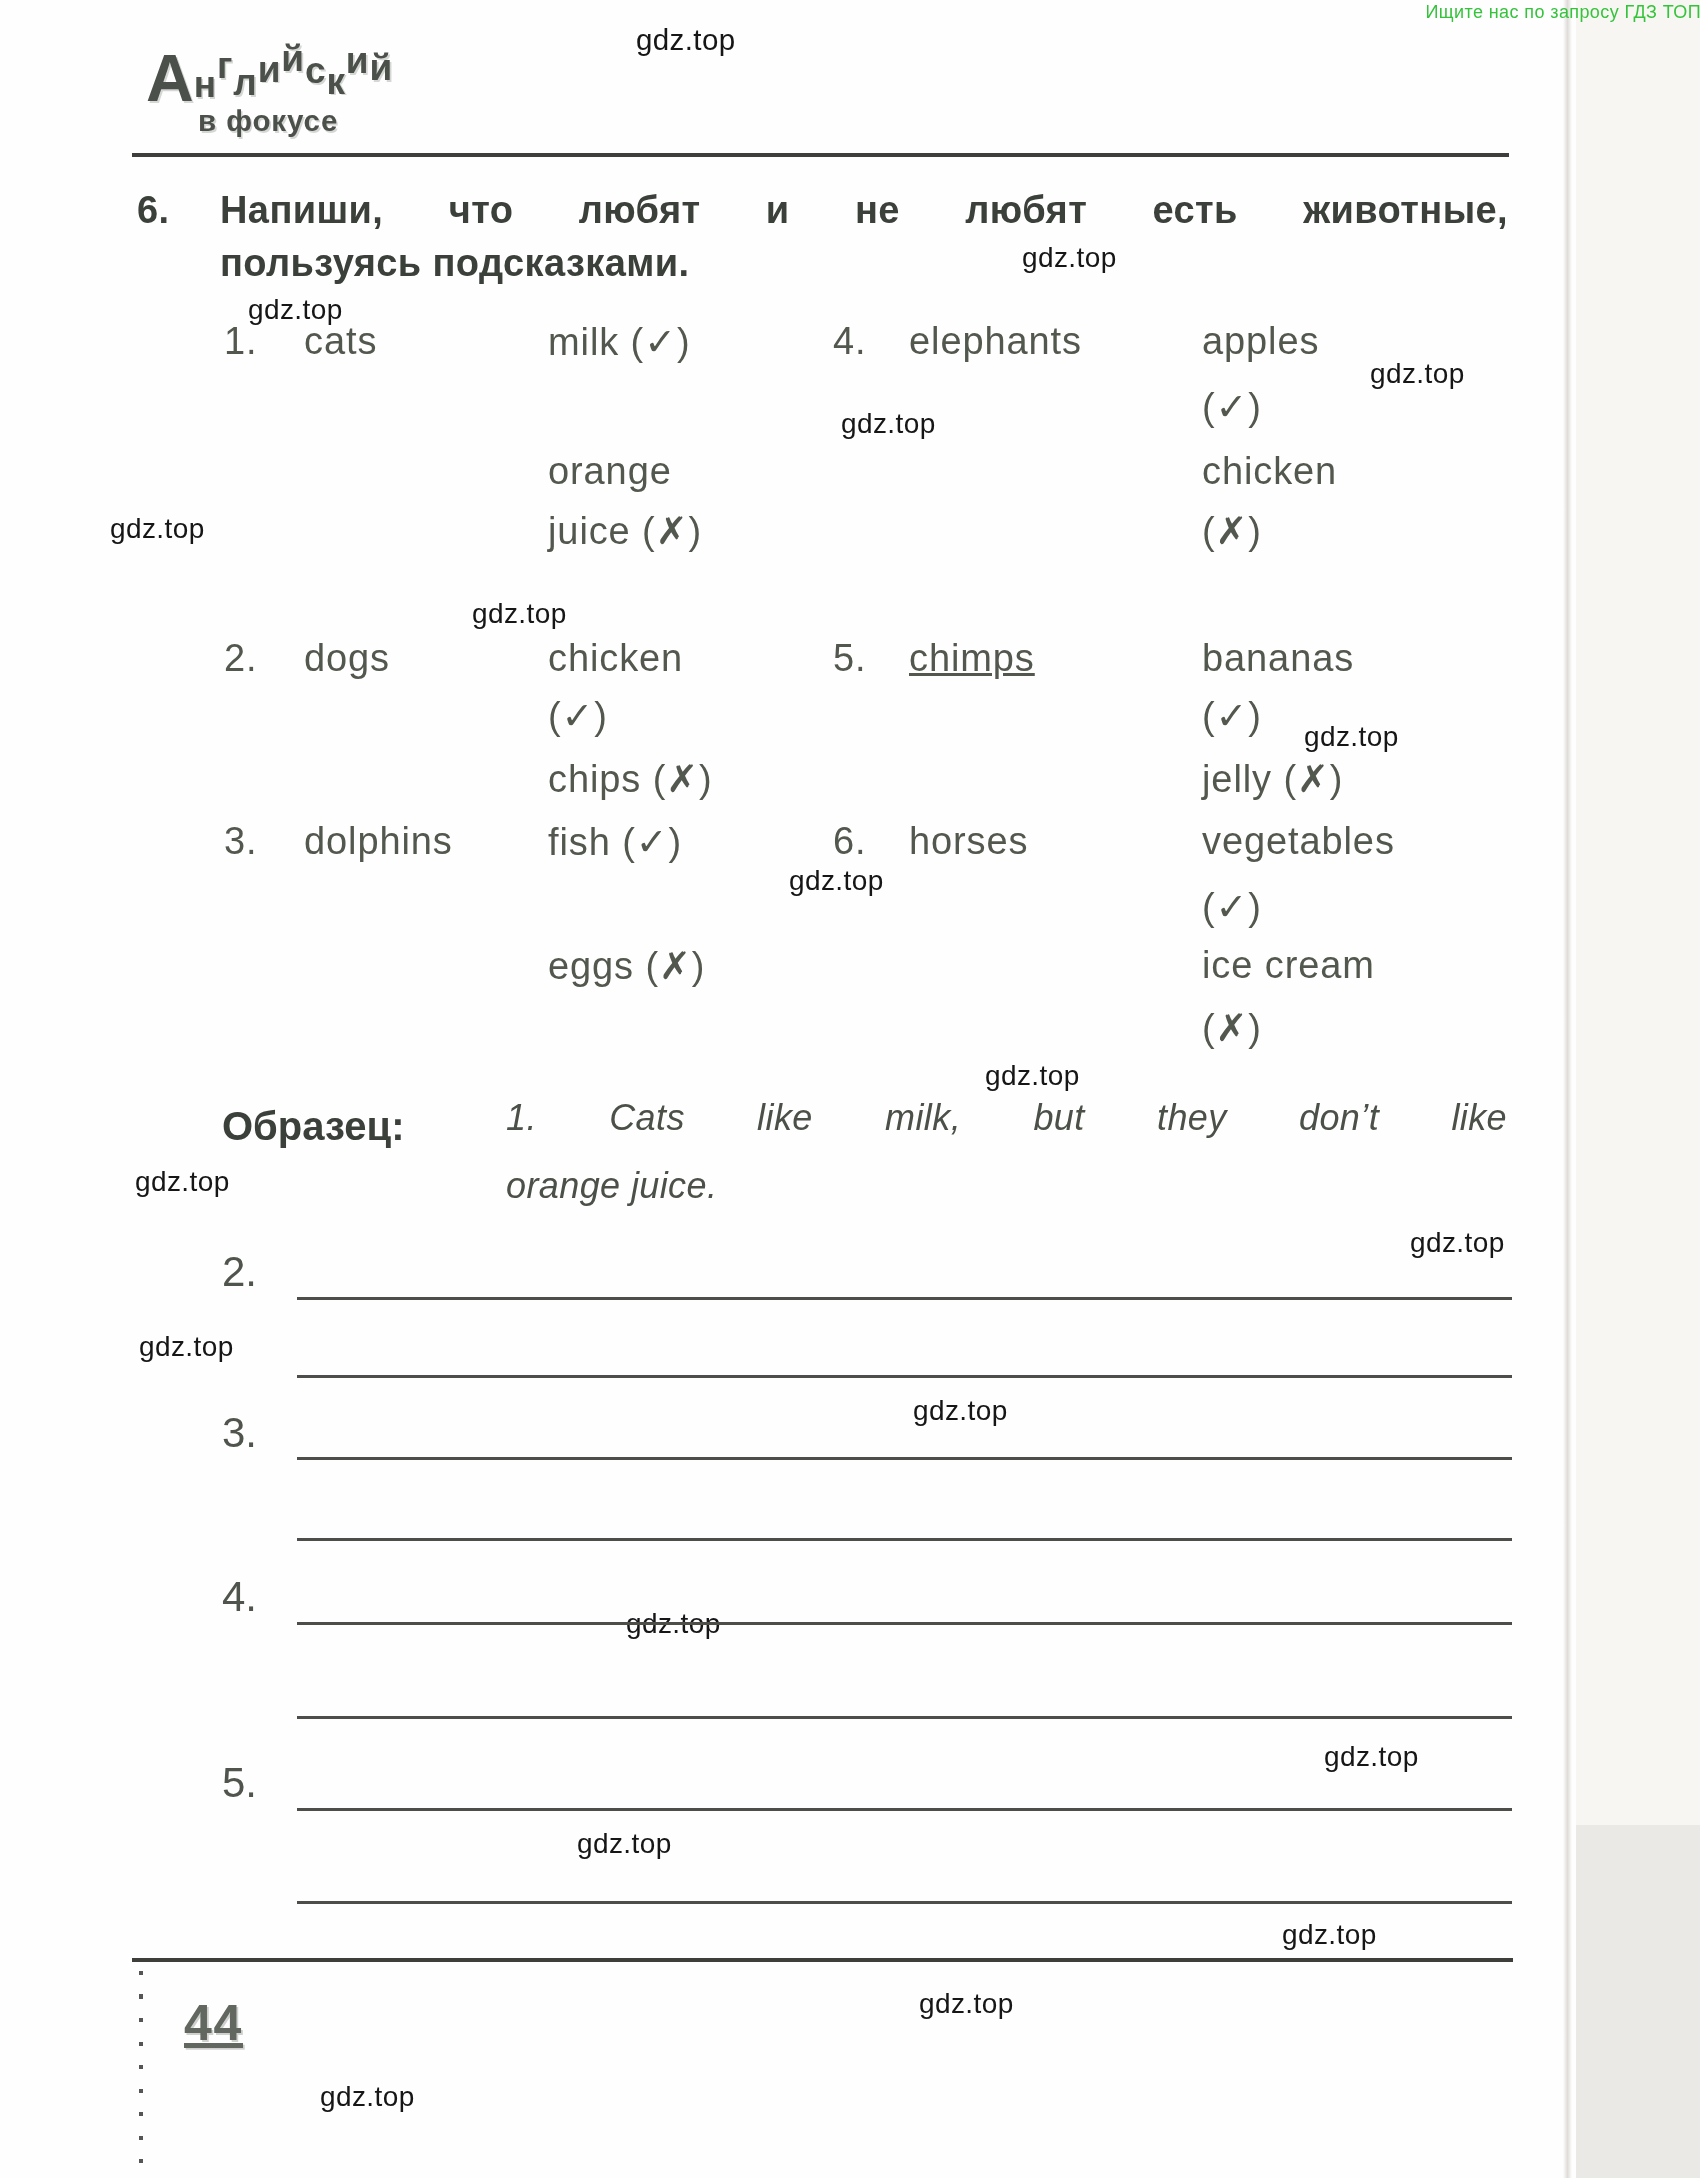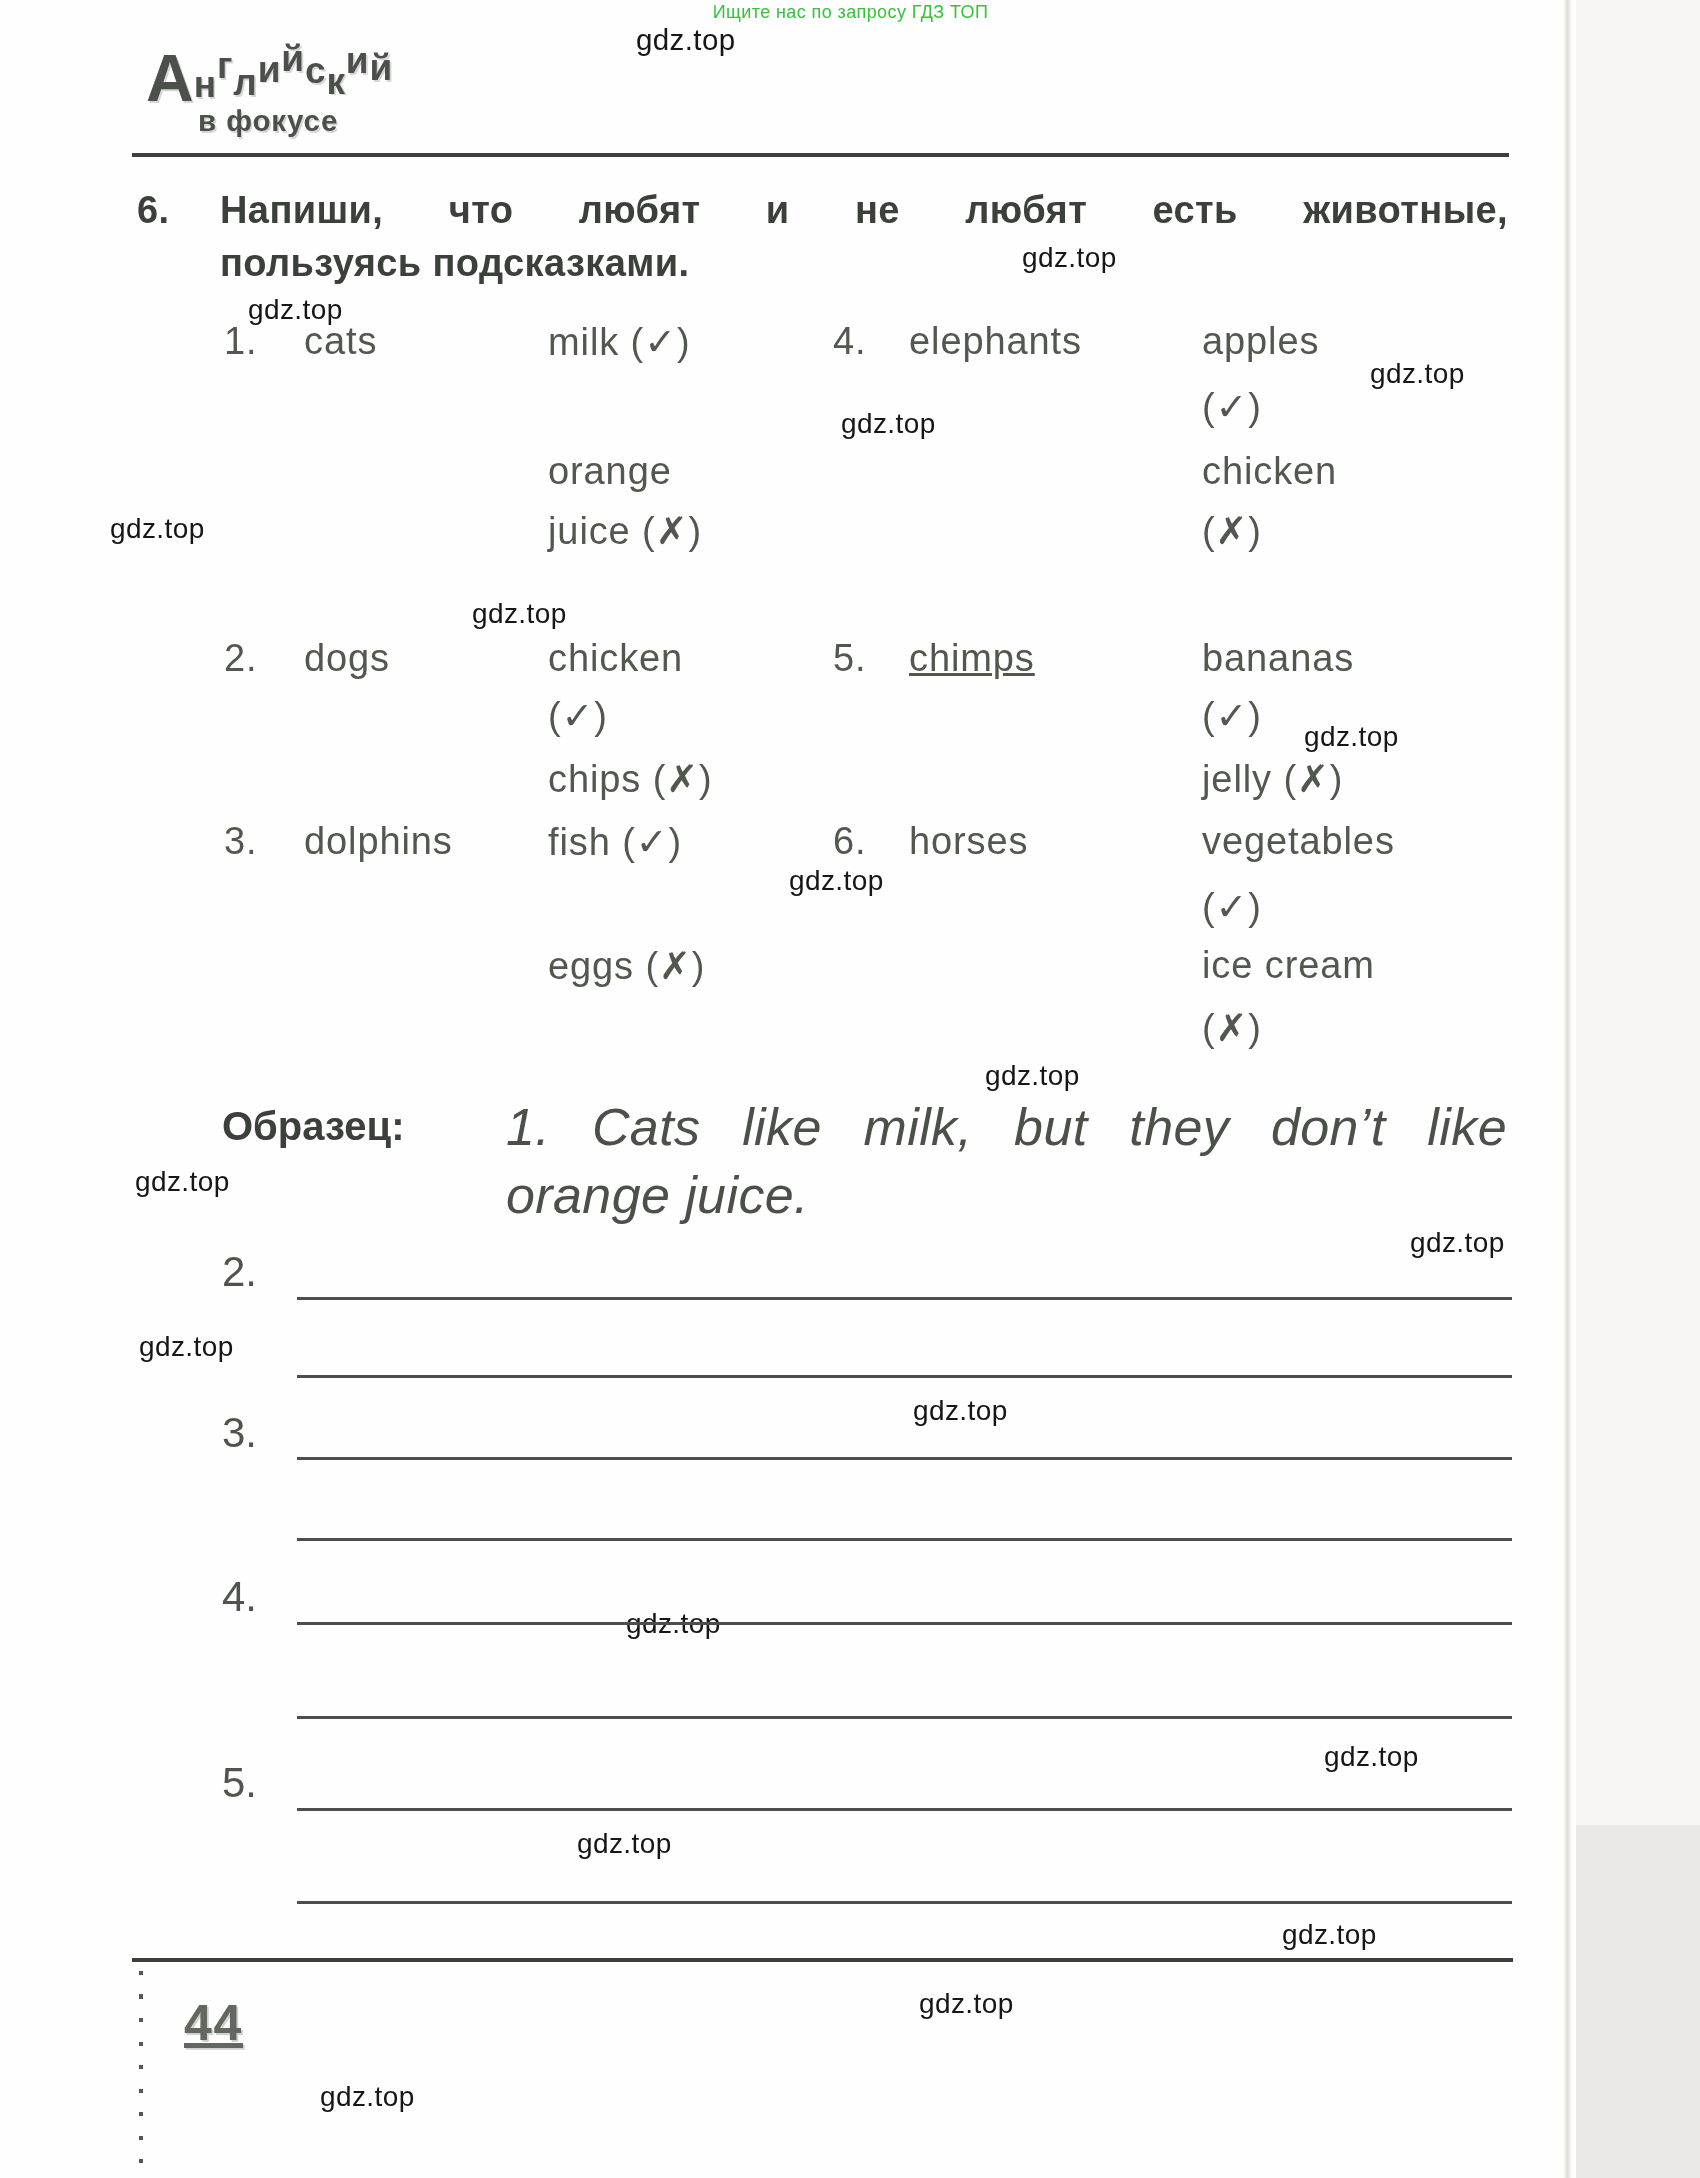--- a/index.html
+++ b/index.html
@@ -9,38 +9,38 @@
     font-family:"Liberation Sans","DejaVu Sans",sans-serif;
     color:#3c413c;
   }
   .abs{position:absolute;white-space:nowrap;}
   
   .edge-line{position:absolute;left:1563px;top:0;width:8.7px;height:2179px;
     background:linear-gradient(to right,rgba(190,185,178,0),rgba(186,180,172,.45),rgba(190,185,178,0));}
   .right-strip{position:absolute;left:1576px;top:0;width:124px;height:2179px;background:#f8f6f3;}
   .br-corner{position:absolute;left:1576px;top:1825px;width:124px;height:354px;background:#ebe9e5;}
   
-  .promo-top{position:absolute;left:0;top:1.7px;width:1701px;text-align:center;
+  .promo-top{position:absolute;left:0;top:1.7px;width:1701px;text-align:right;
     font-size:18px;color:#35c33c;letter-spacing:0.4px;}
   .wm{position:absolute;font-size:28px;color:#161616;letter-spacing:0.4px;white-space:nowrap;}
   .logo{position:absolute;left:146px;top:40px;width:278px;color:#4b504a;
     text-shadow:1.7px 1.7px 0 rgba(120,125,118,.30);}
   .logo-big{font-size:66px;font-weight:bold;display:inline-block;vertical-align:-15.6px;}
   .logo-rest span{display:inline-block;font-size:37px;font-weight:bold;letter-spacing:0.9px;}
   .logo-sub{position:absolute;left:52px;top:64px;font-size:29.5px;font-weight:bold;letter-spacing:0.9px;}
   .rule{position:absolute;background:#3e3e3a;}
   
   .instr{font-weight:bold;font-size:38px;color:#3b403b;letter-spacing:0.4px;}
   .just{text-align:justify;text-align-last:justify;white-space:normal;}
   
   .fl{font-size:38px;color:#53584e;letter-spacing:0.9px;}
   .fl .mk{font-weight:bold;}
   
   .ex-label{font-size:40px;font-weight:bold;color:#3b403b;}
-  .ex-line{font-size:52px;font-style:italic;color:#4b5048;letter-spacing:0.4px;}
+  .ex-line{font-size:36px;font-style:italic;color:#4b5048;letter-spacing:0.4px;}
   
   .ans-num{font-size:42px;color:#4f544c;}
   .ans-line{position:absolute;height:2.6px;background:#4d4d49;}
   
   .dotted-v{position:absolute;left:139px;top:1971px;width:4.3px;height:206px;
     background:repeating-linear-gradient(to bottom,#555 0 4.3px,transparent 4.3px 23.5px);}
   .page-num{position:absolute;left:184px;top:1994px;font-size:50px;font-weight:bold;
     color:#62675f;letter-spacing:1.7px;text-shadow:1.7px 1.7px 0 rgba(120,125,118,.35);text-decoration:underline;}
   .promo-bottom{position:absolute;left:0;top:2145px;width:1701px;text-align:center;
     font-size:16.5px;color:#7b2fa3;}

